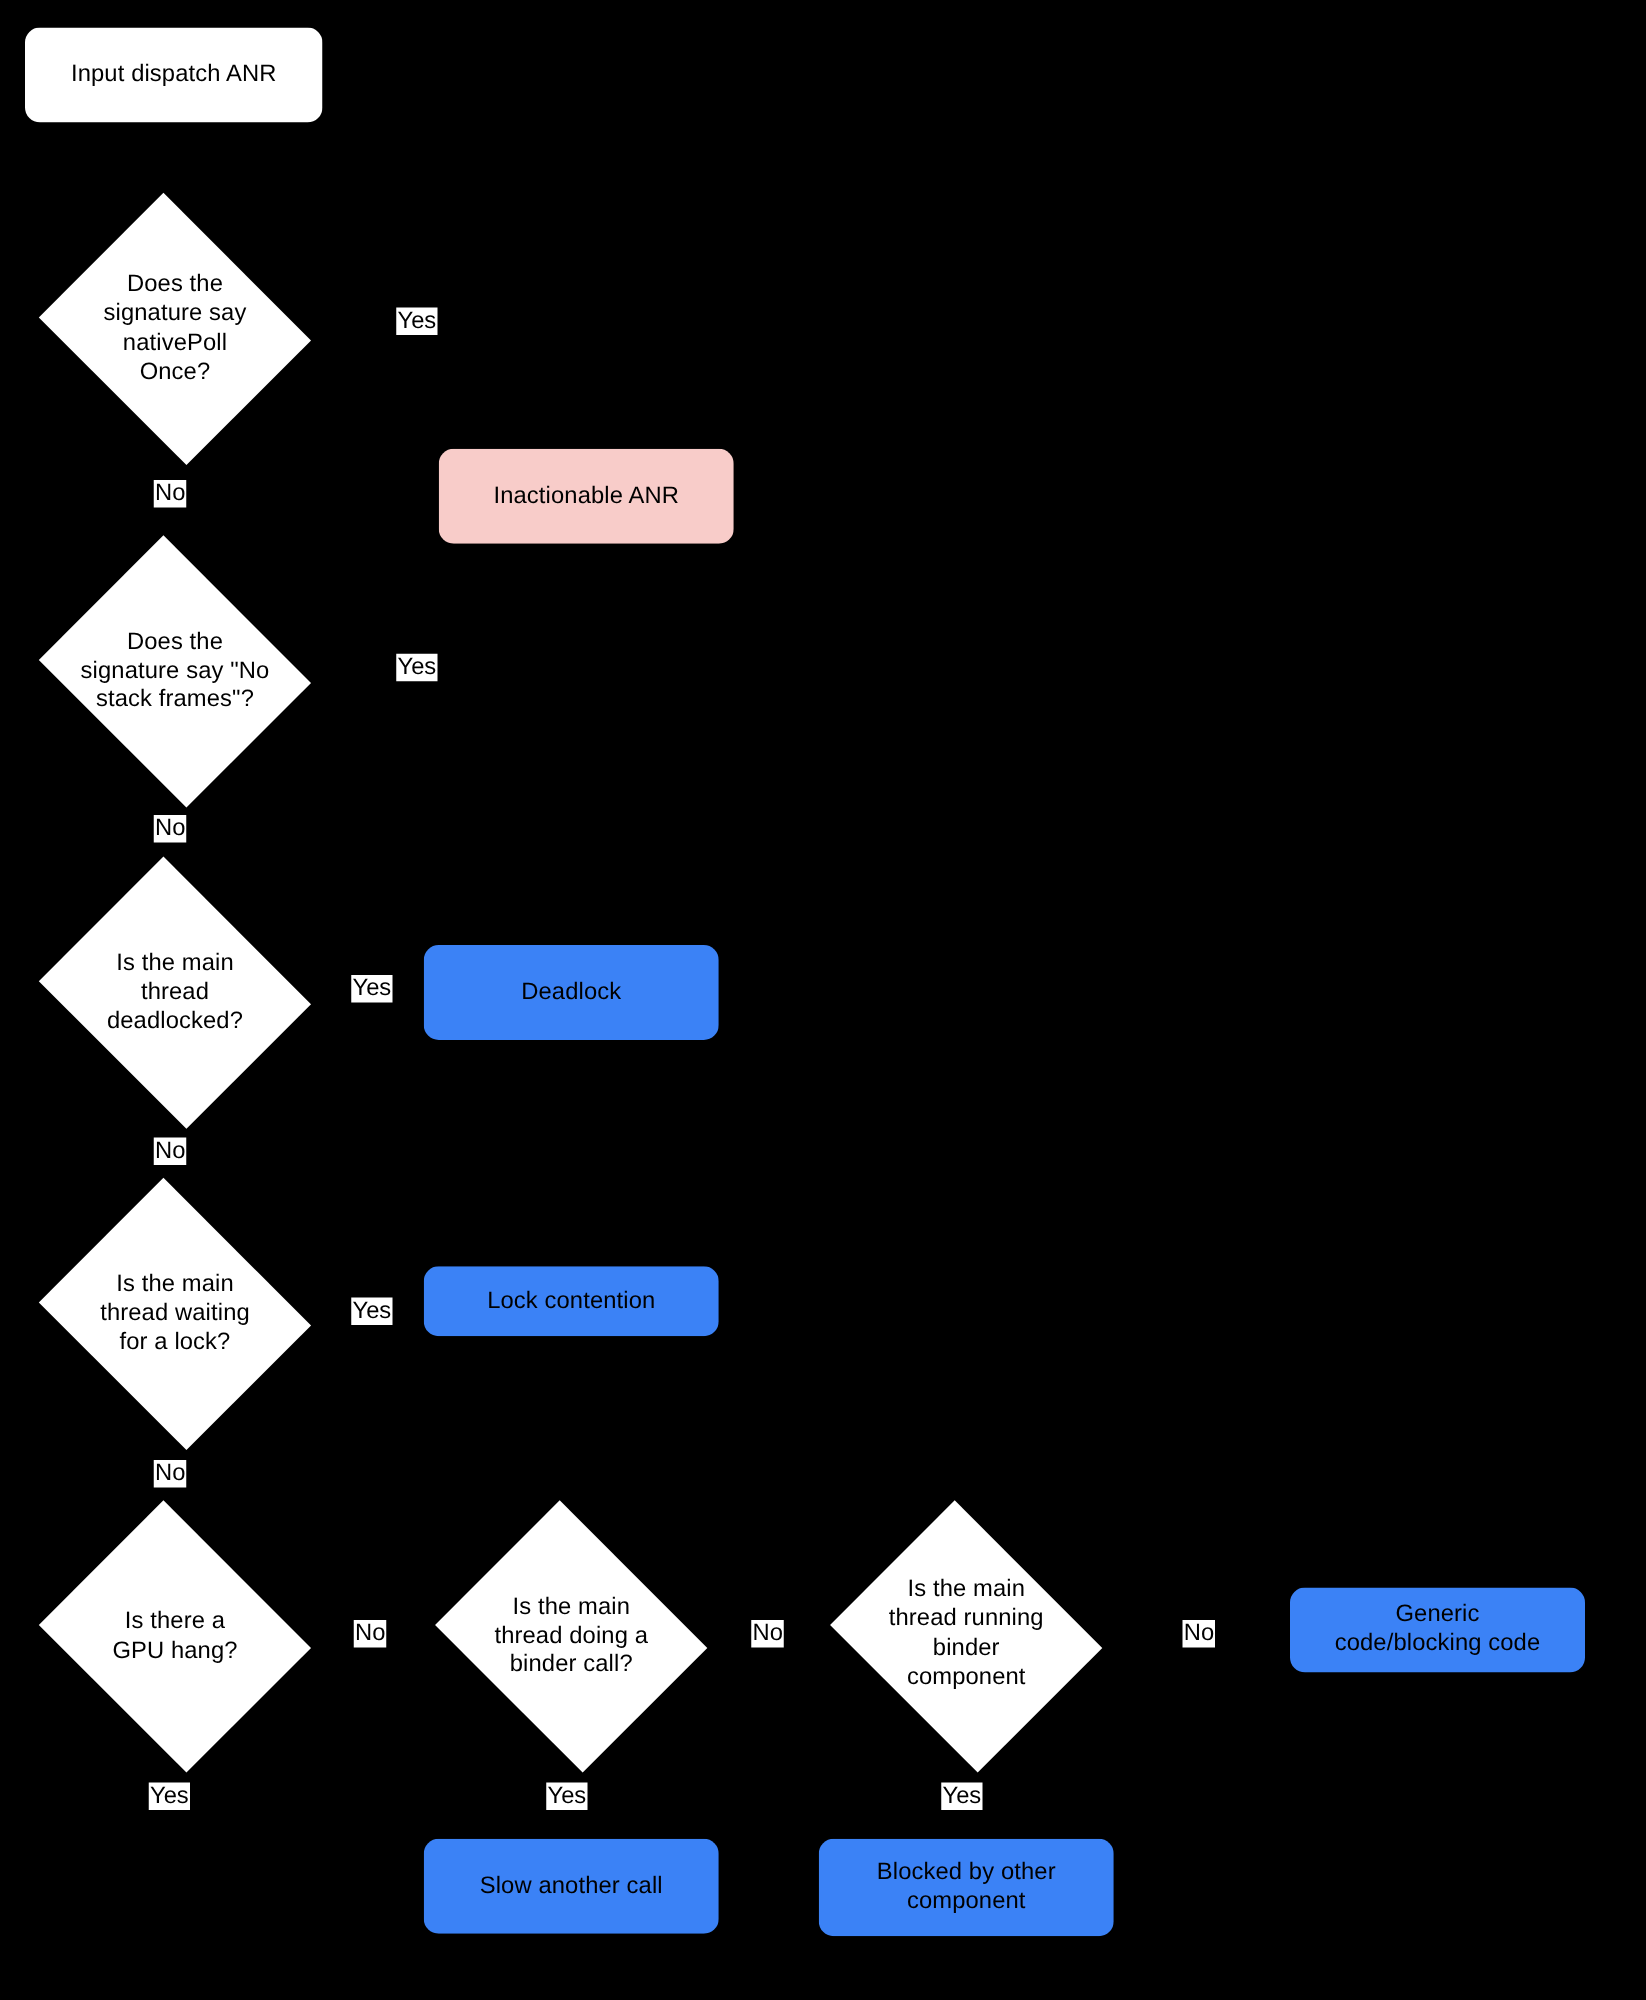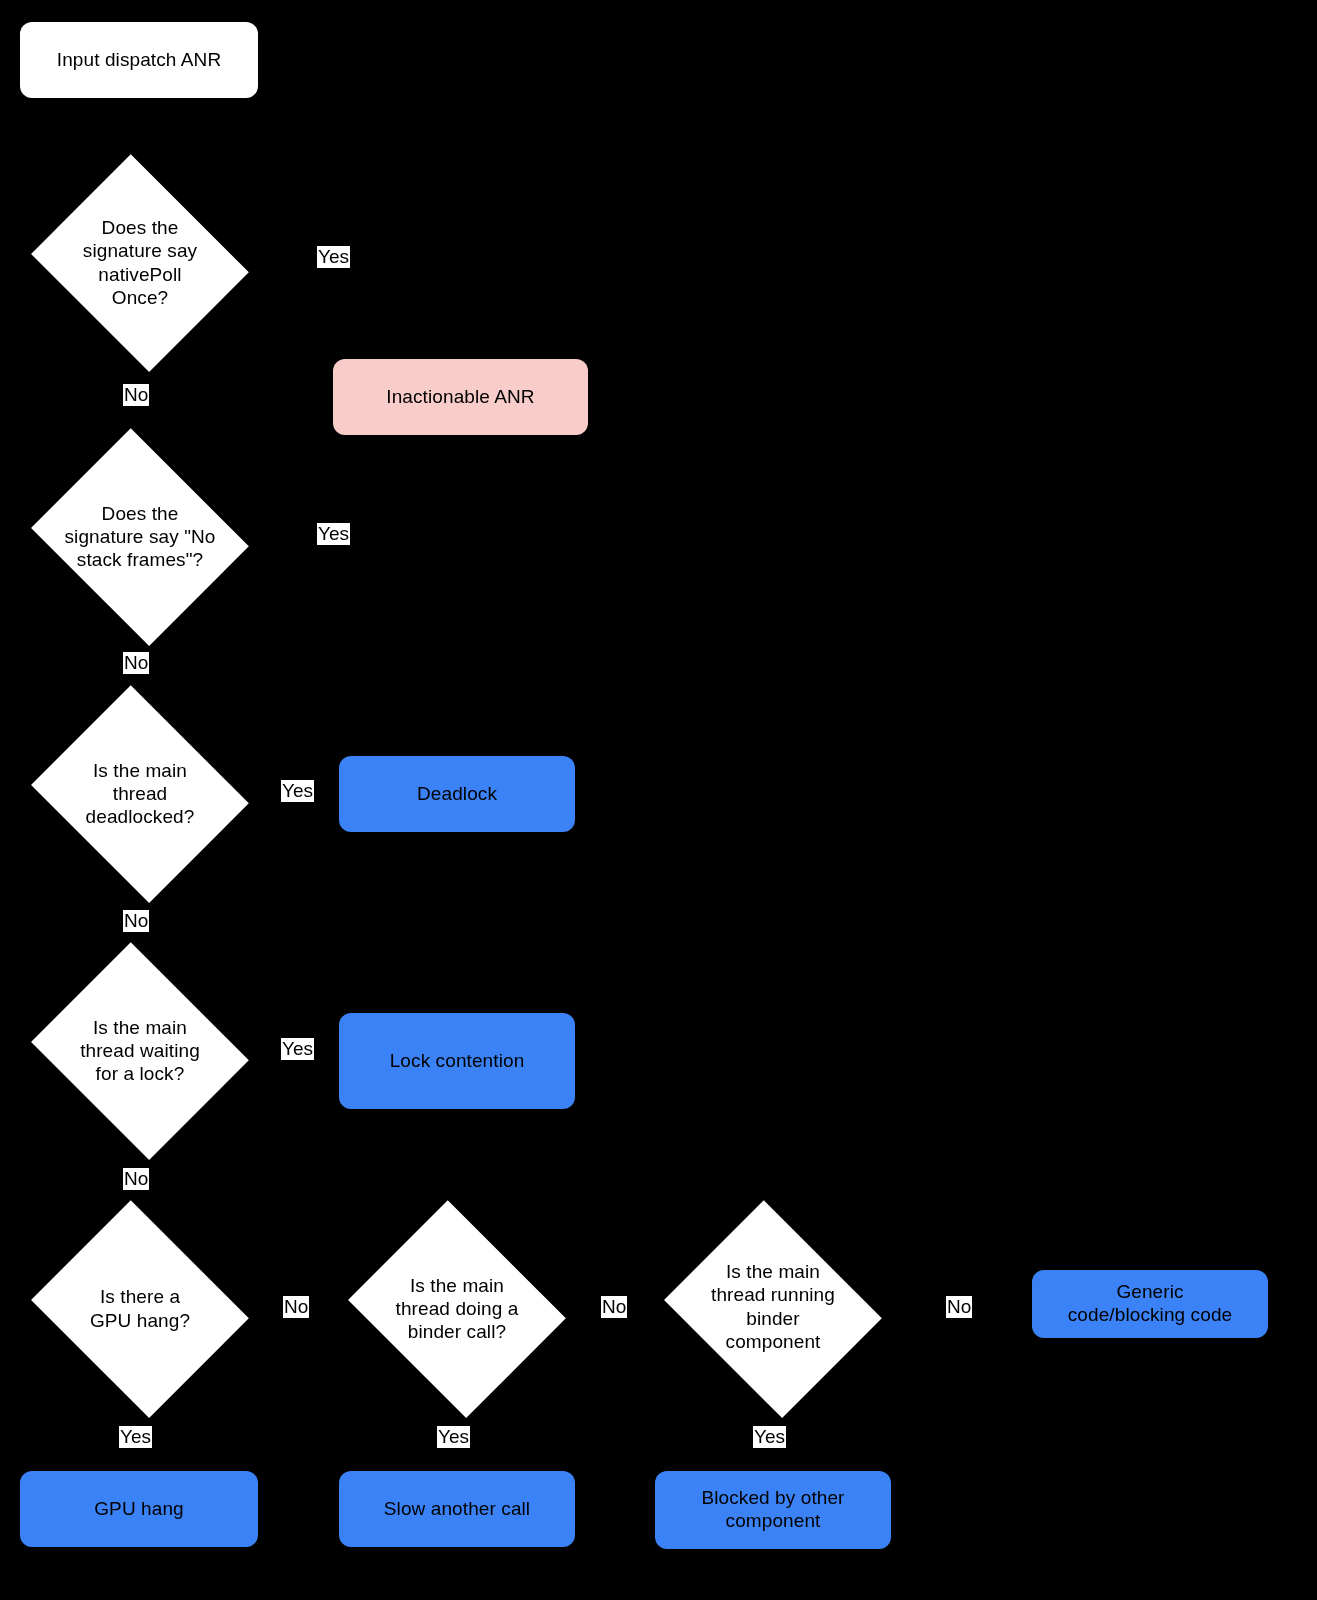--- a/index.html
+++ b/index.html
@@ -110,21 +110,21 @@
   <div class="node diamond" style="left:22px; top:163px; width:236px; height:199px;">
     <div class="shape"></div>
     <div class="dlabel">
       <div>Does the</div>
       <div>signature say</div>
       <div>nativePoll</div>
       <div>Once?</div>
     </div>
   </div>
 
-  <div class="node rect pink" style="left:333px; top:359px; width:255px; height:76px;">
+  <div class="node rect pink" style="left:351px; top:359px; width:236px; height:76px;">
     <span>Inactionable ANR</span>
   </div>
 
   <div class="node diamond" style="left:22px; top:437px; width:236px; height:199px;">
     <div class="shape"></div>
     <div class="dlabel" style="width:88%;">
       <div>Does the</div>
       <div>signature say "No</div>
       <div>stack frames"?</div>
     </div>
@@ -145,21 +145,21 @@
 
   <div class="node diamond" style="left:22px; top:951px; width:236px; height:199px;">
     <div class="shape"></div>
     <div class="dlabel" style="width:82%;">
       <div>Is the main</div>
       <div>thread waiting</div>
       <div>for a lock?</div>
     </div>
   </div>
 
-  <div class="node rect green" style="left:339px; top:1013px; width:236px; height:96px;">
+  <div class="node rect green" style="left:339px; top:1013px; width:236px; height:56px;">
     <span>Lock contention</span>
   </div>
 
   <div class="node diamond" style="left:22px; top:1209px; width:236px; height:199px;">
     <div class="shape"></div>
     <div class="dlabel">
       <div>Is there a</div>
       <div>GPU hang?</div>
     </div>
   </div>
@@ -183,23 +183,20 @@
     </div>
   </div>
 
   <div class="node rect green" style="left:1032px; top:1270px; width:236px; height:68px;">
     <span>
       <span style="display:block">Generic</span>
       <span style="display:block">code/blocking code</span>
     </span>
   </div>
 
-  <div class="node rect green" style="left:20px; top:1471px; width:238px; height:76px;">
-    <span>GPU hang</span>
-  </div>
 
   <div class="node rect green" style="left:339px; top:1471px; width:236px; height:76px;">
     <span>Slow another call</span>
   </div>
 
   <div class="node rect green" style="left:655px; top:1471px; width:236px; height:78px;">
     <span>
       <span style="display:block">Blocked by other</span>
       <span style="display:block">component</span>
     </span>

